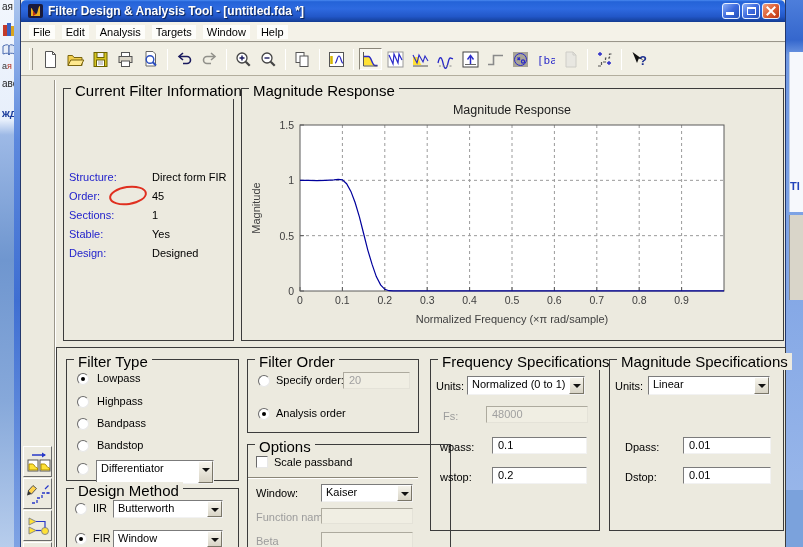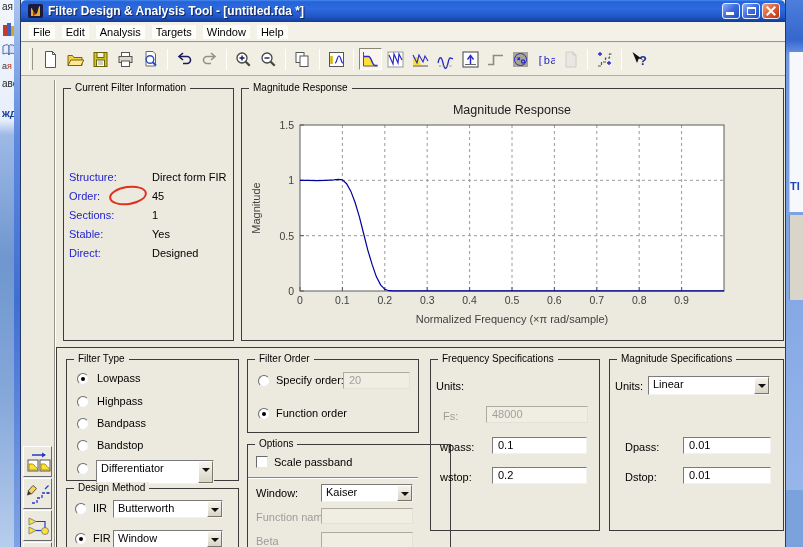--- a/index.html
+++ b/index.html
@@ -54,21 +54,21 @@
   
   .client { position:absolute; left:0; top:76px; width:100%; height:471px; background:#eceadf; }
   .side-sep { position:absolute; left:33px; top:4px; width:2px; height:467px; border-left:1px solid #9a968a; border-right:1px solid #fff; }
 
   .sbtn { position:absolute; left:2px; width:29px; height:31px; background:#eceadf;
     border:1px solid; border-color:#fff #6a6a6a #6a6a6a #fff; padding:2px; }
   .sbtn svg { display:block; }
 
   .groupbox { position:absolute; border:1px solid #3c3c3c; }
   .groupbox.noclip { border-bottom:none; }
-  .gtitle { position:absolute; top:-7px; left:7px; background:#eceadf; padding:0 4px; font-size:10px; color:#000; white-space:nowrap; }
+  .gtitle { position:absolute; top:-7px; left:7px; background:#eceadf; padding:0 4px; font-size:15px; color:#000; white-space:nowrap; }
 
   
   .cfi-row { position:absolute; left:5px; width:160px; height:19px; font-size:11px; }
   .cfi-row .lab { color:#2222cc; }
   .cfi-row .val { position:absolute; left:48px; top:0; color:#000;padding-left:35px; }
   .order-circle { position:absolute; left:40px; top:-4px; width:38px; height:19px; border:2px solid #e03020;
     border-radius:50%; transform:rotate(-8deg); }
 
   
   .radio { position:absolute; width:12px; height:12px; border-radius:50%; background:#fff;
@@ -306,21 +306,21 @@
       </div>
       <div class="cfi-row" style="top:120px">
         <span class="lab">Sections:</span>
         <span class="val">1</span>
       </div>
       <div class="cfi-row" style="top:139px">
         <span class="lab">Stable:</span>
         <span class="val">Yes</span>
       </div>
       <div class="cfi-row" style="top:158px">
-        <span class="lab">Direct:</span>
+        <span class="lab">Design:</span>
         <span class="val">Designed</span>
       </div>
     </div>
 
     <div class="groupbox" style="left:220px;top:12px;width:543px;height:253px">
       <span class="gtitle">Magnitude Response</span>
       <div id="chart" style="position:absolute;left:2px;top:6px"><svg width="535" height="243" viewBox="0 0 535 243" font-family="Liberation Sans, sans-serif">
             <rect x="56" y="30" width="424" height="166" fill="#fff" stroke="none"></rect>
             <line x1="98.4" y1="30" x2="98.4" y2="196" stroke="#9a9a9a" stroke-width="1" stroke-dasharray="3,3"></line>
             <line x1="140.8" y1="30" x2="140.8" y2="196" stroke="#9a9a9a" stroke-width="1" stroke-dasharray="3,3"></line>
@@ -409,21 +409,21 @@
             </span>
         </span>
       </div>
 
       <div class="groupbox" style="left:190px;top:11px;width:172px;height:74px">
         <span class="gtitle">Filter Order</span>
         <span class="radio" style="left:10px;top:15px"></span>
         <span class="wlabel" style="left:28px;top:14px">Specify order:</span>
         <span class="field dis" style="left:95px;top:12px;width:67px;height:17px">20</span>
         <span class="radio on" style="left:10px;top:48px"></span>
-        <span class="wlabel" style="left:28px;top:47px">Function order</span>
+        <span class="wlabel" style="left:28px;top:47px">Analysis order</span>
       </div>
 
       <div class="groupbox noclip" style="left:190px;top:96px;width:204px;height:104px">
         <span class="gtitle">Options</span>
         <span class="checkbox" style="left:8px;top:11px"></span>
         <span class="wlabel" style="left:26px;top:11px">Scale passband</span>
         <span class="divline" style="left:0;top:32px;width:170px"></span>
         <span class="wlabel" style="left:8px;top:42px">Window:</span>
         <span class="combo" style="left:73px;top:39px;width:92px;height:18px">
           <span class="cval">Kaiser</span>
@@ -433,20 +433,26 @@
         </span>
         <span class="wlabel dis" style="left:8px;top:66px">Function name:</span>
         <span class="field dis" style="left:73px;top:63px;width:92px;height:16px"></span>
         <span class="wlabel dis" style="left:8px;top:90px">Beta</span>
         <span class="field dis" style="left:73px;top:87px;width:92px;height:16px"></span>
       </div>
 
       <div class="groupbox" style="left:373px;top:11px;width:170px;height:172px">
         <span class="gtitle">Frequency Specifications</span>
         <span class="wlabel" style="left:5px;top:20px">Units:</span>
+        <span class="combo" style="left:36px;top:16px;width:118px;height:19px">
+          <span class="cval">Normalized (0 to 1)</span>
+          <span class="cbtn">
+              <span class="arrow"></span>
+            </span>
+        </span>
         <span class="wlabel dis" style="left:12px;top:50px">Fs:</span>
         <span class="field dis" style="left:55px;top:46px;width:102px;height:17px">48000</span>
         <span class="wlabel" style="left:9px;top:81px">wpass:</span>
         <span class="field" style="left:61px;top:77px;width:95px;height:17px">0.1</span>
         <span class="wlabel" style="left:9px;top:111px">wstop:</span>
         <span class="field" style="left:61px;top:107px;width:95px;height:17px">0.2</span>
       </div>
 
       <div class="groupbox" style="left:552px;top:11px;width:175px;height:172px">
         <span class="gtitle">Magnitude Specifications</span>

